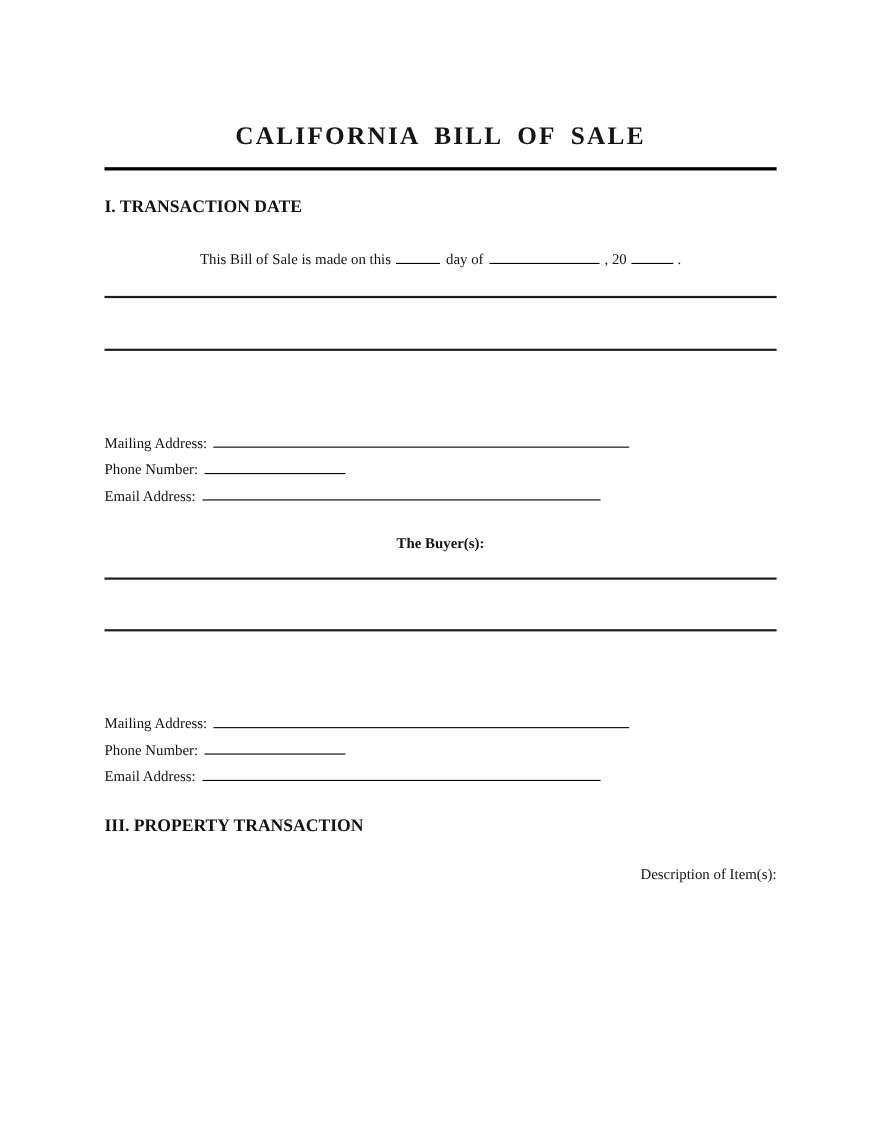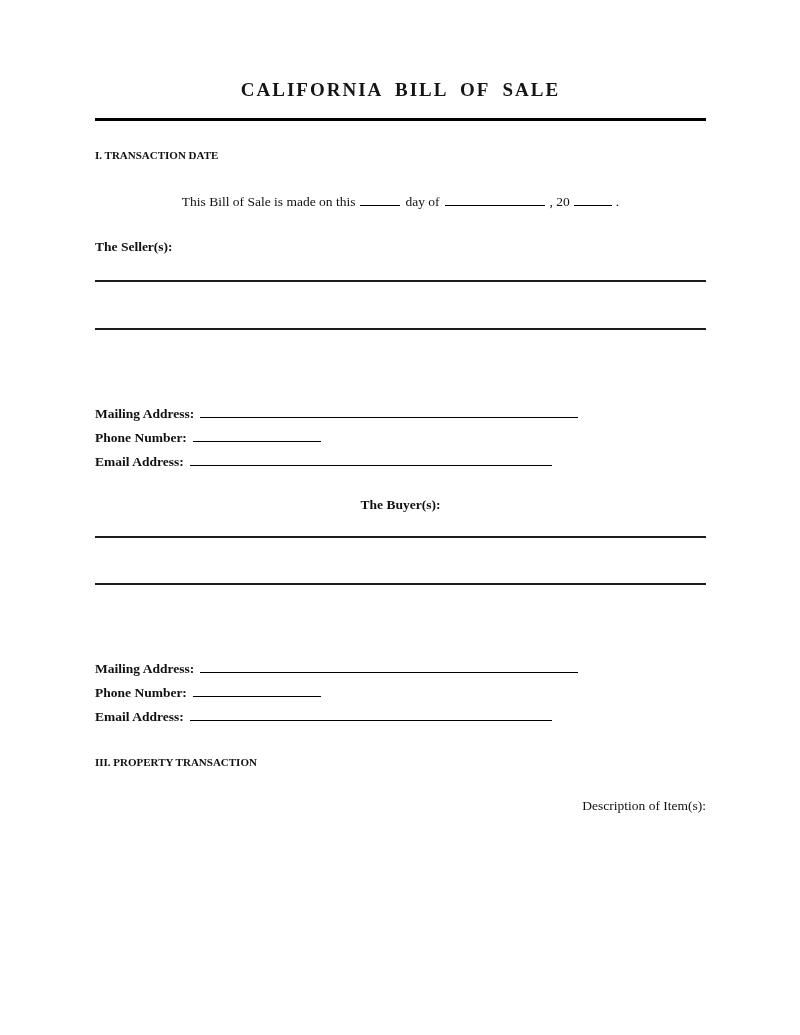--- a/index.html
+++ b/index.html
@@ -9,53 +9,53 @@
     height: 1035px;
     box-sizing: border-box;
     background: #ffffff;
     padding: 0 94px 0 95px;
     font-family: "Liberation Serif", "DejaVu Serif", serif;
     font-size: 13.5px;
     color: #111111;
     overflow: hidden;
   }
   .doc-title {
-    margin: 78px 0 0 0;
+    margin: 112px 0 0 0;
     text-align: center;
-    font-size: 19px;
+    font-size: 23px;
     font-weight: bold;
     letter-spacing: 2px;
     word-spacing: 6px;
     line-height: 24px;
     color: #151515;
   }
   .title-rule {
     margin-top: 16px;
     height: 3px;
     background: #000000;
   }
   .sec-heading {
-    font-size: 11px;
+    font-size: 16px;
     font-weight: bold;
     line-height: 24px;
     margin: 0;
   }
   .s1-heading { margin-top: 22px; }
   .s2-heading { margin-top: 24px; }
   .s3-heading { margin-top: 21px; }
   .sentence { margin: 23px 0 0 0; line-height: 24px; text-align: center; }
   .party-label { margin: 0; font-weight: bold; line-height: 24px; }
   .seller-label { margin-top: 21px; }
   .buyer-label  { margin-top: 19px; text-align: center; }
   .write-line { border-bottom: 2px solid #1c1c1c; }
   .seller-line1 { height: 21px; }
   .seller-line2 { height: 46px; }
   .buyer-line1  { height: 19px; }
   .buyer-line2  { height: 45px; }
-  .field-rows { margin-top: 72px; font-weight: bold; }
+  .field-rows { margin-top: 72px; }
   .field-row { line-height: 24px; white-space: nowrap; }
   .blank {
     display: inline-block;
     height: 1px;
     border-bottom: 1.5px solid #000000;
   }
   .blank-day    { width: 40px;  margin: 0 5px; }
   .blank-month  { width: 100px; margin: 0 5px; }
   .blank-year   { width: 38px;  margin: 0 4px; }
   .blank-mailing { width: 378px; margin-left: 6px; }
@@ -70,21 +70,20 @@
 <div class="page">
 
   <h1 class="doc-title">CALIFORNIA BILL OF SALE</h1>
   <div class="title-rule"></div>
 
   <h2 class="sec-heading s1-heading">I. TRANSACTION DATE</h2>
 
   <p class="sentence"><span>This Bill of Sale is made on this</span><span class="blank blank-day"></span><span>day of</span><span class="blank blank-month"></span><span>, 20</span><span class="blank blank-year"></span><span>.</span></p>
 
 
-  <p class="party-label seller-label">The Seller(s):</p>
   <div class="write-line seller-line1"></div>
   <div class="write-line seller-line2"></div>
 
   <div class="field-rows">
     <div class="field-row"><span>Mailing Address:</span><span class="blank blank-mailing"></span></div>
     <div class="field-row"><span>Phone Number:</span><span class="blank blank-phone"></span></div>
     <div class="field-row"><span>Email Address:</span><span class="blank blank-email"></span></div>
   </div>
 
   <p class="party-label buyer-label">The Buyer(s):</p>

